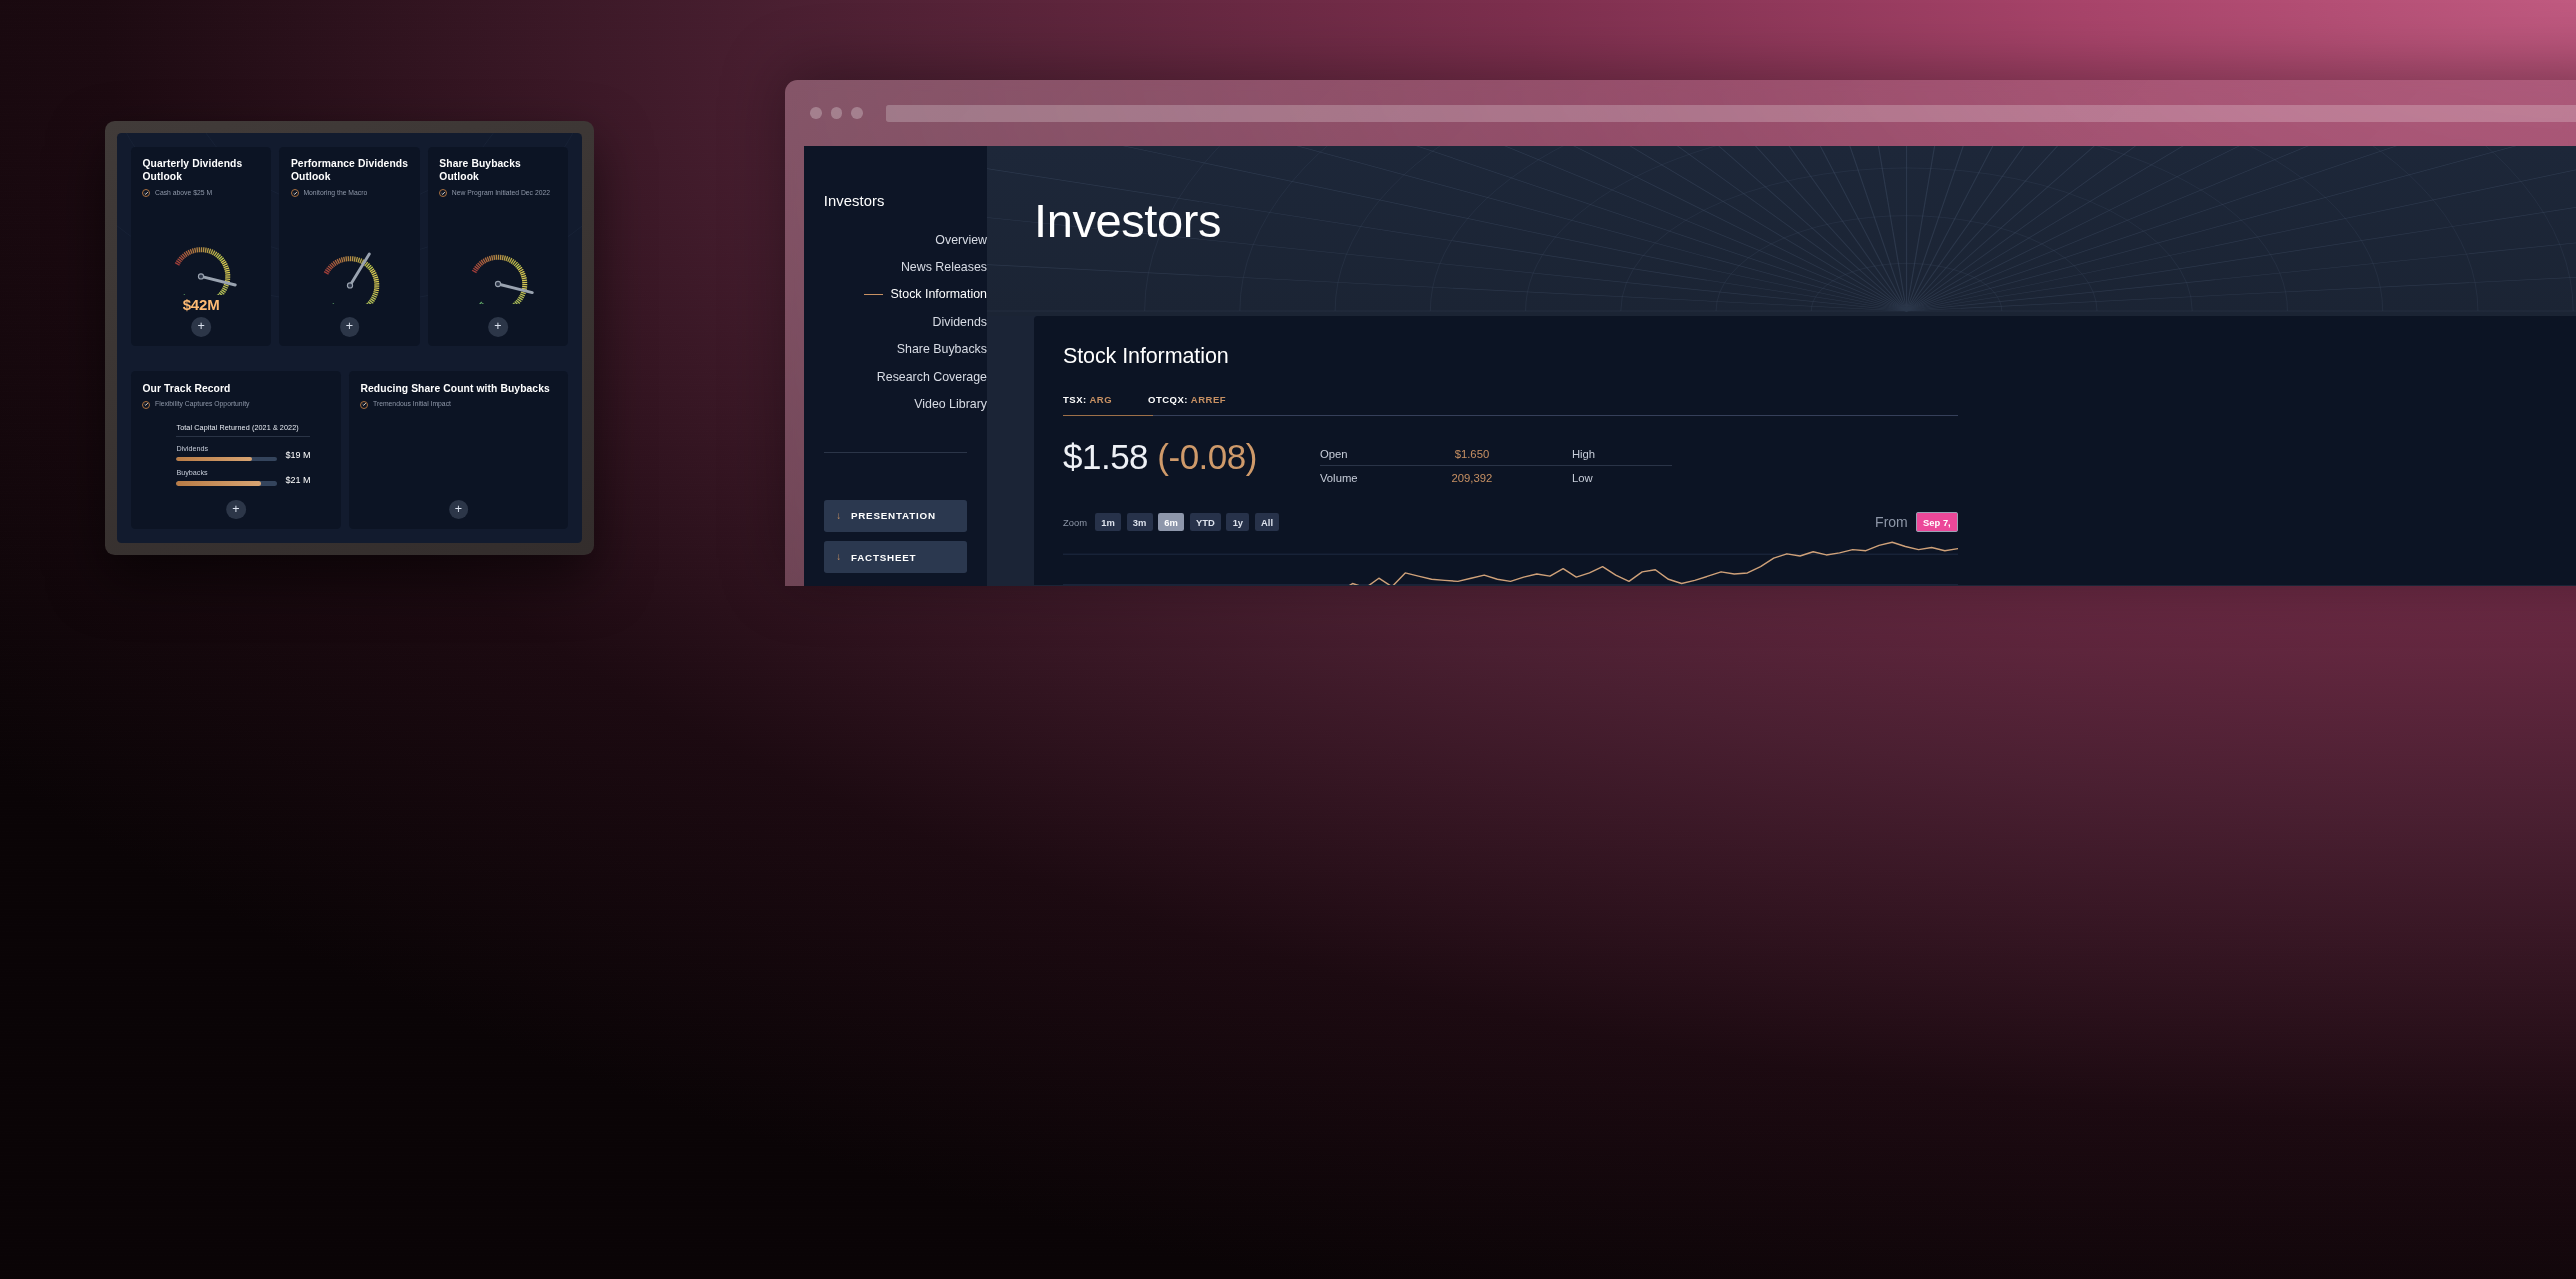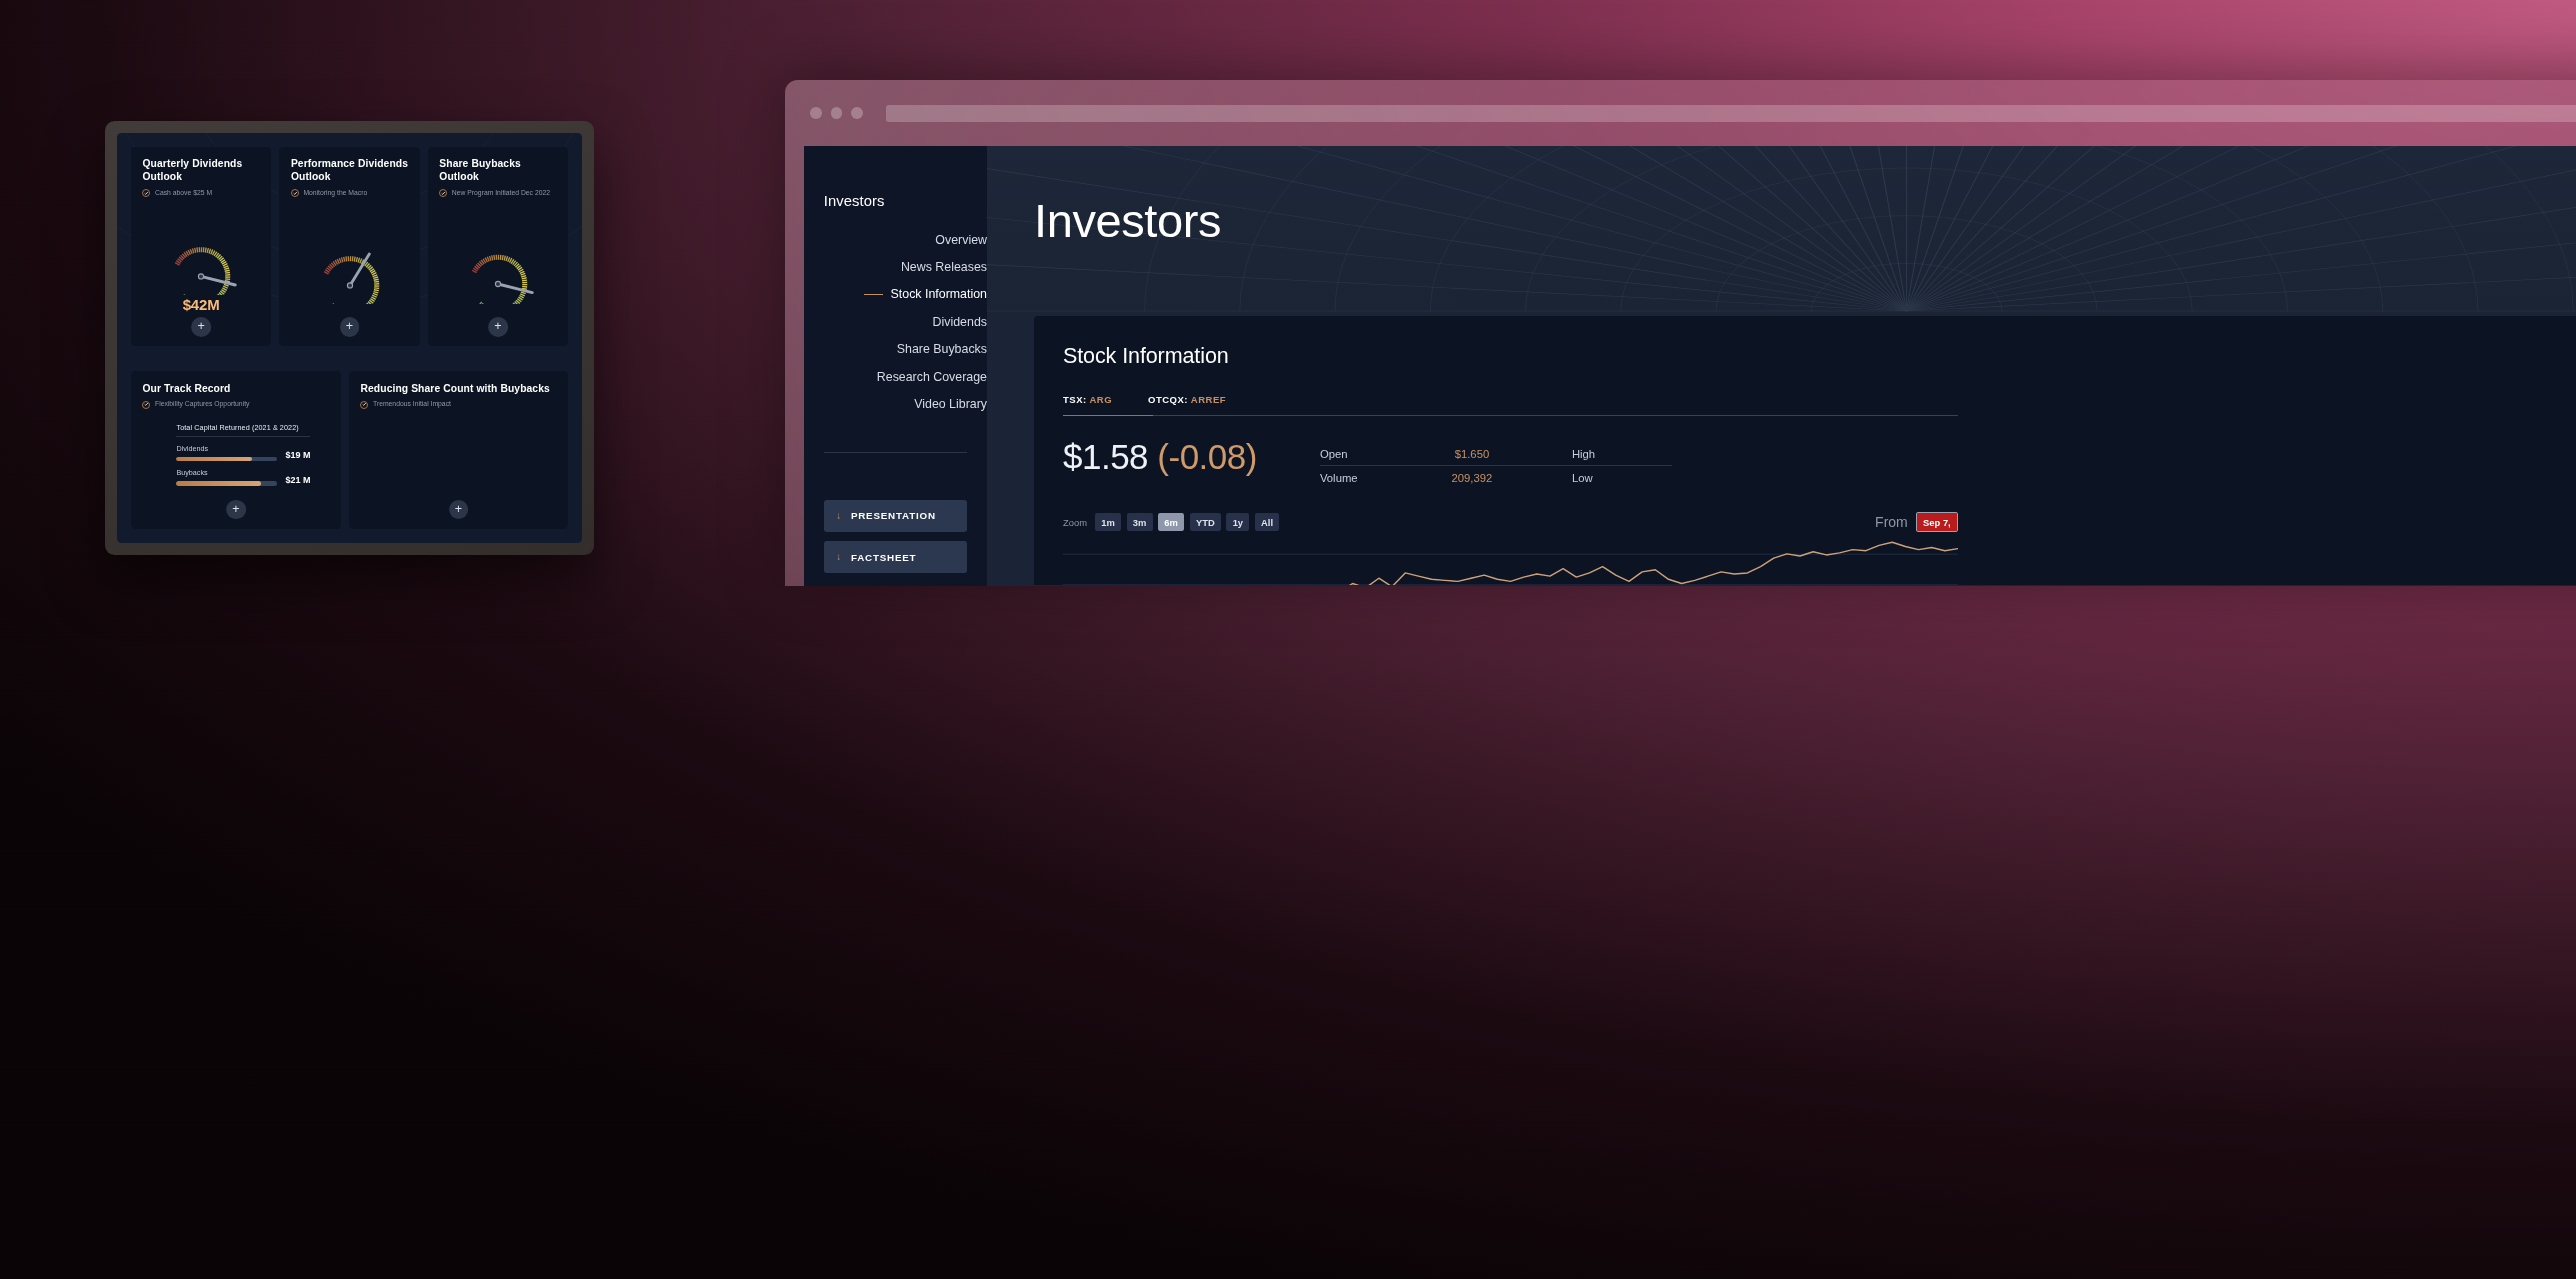--- a/index.html
+++ b/index.html
@@ -102,21 +102,21 @@
   .tr-heading {
     color:#e8ecf3; font-size:7.2px; font-weight:400; letter-spacing:0.1px;
     padding-bottom:3.6px; border-bottom:0.9px solid #2a3446;
   }
   .tr-item { margin-top:7.2px; display:flex; align-items:flex-end; gap:8px; }
   .tr-item .left { flex:1 1 auto; }
   .tr-label { color:#c6ccd8; font-size:7.2px; margin-bottom:3.6px; }
   .tr-track { height:4.5px; border-radius:2.7px; background:#34445c; position:relative; overflow:hidden; }
   .tr-fill { position:absolute; left:0; top:0; bottom:0;
              background:linear-gradient(90deg,#b97c46 0%,#d8a472 100%); border-radius:2.7px; }
-  .tr-amount { color:#fff; font-size:9px; font-weight:700; white-space:nowrap; padding-bottom:0.9px; }
+  .tr-amount { color:#fff; font-size:9px; font-weight:400; white-space:nowrap; padding-bottom:0.9px; }
 
   
   .funnel-body { flex:1 1 auto; display:flex; align-items:center; justify-content:center; gap:0; margin-top:5.4px; }
   .funnel-svg { width:93px; height:70px; display:block; }
   .funnel-legend { width:70px; margin-left:1.8px; }
   .fl-row + .fl-row { margin-top:9px; }
   .fl-value { color:#fff; font-size:8.4px; font-weight:700; }
   .fl-date  { color:#7f8899; font-size:7.2px; margin-top:0.9px; }
 
   
@@ -234,21 +234,21 @@
   #zoom-label { color:#8e97a8; font-size:9.4px; margin-right:8px; }
   .range-btn {
     background:#27324a; border:none; border-radius:2.2px;
     color:#dde2ec; font-size:9.4px; font-weight:700;
     padding:3.6px 6.3px; margin-right:5.4px; cursor:pointer; min-width:22.4px;
   }
   .range-btn.active { background:#8e97ab; color:#ffffff; }
   #from-group { margin-left:auto; display:flex; align-items:center; gap:8px; padding-right:0; }
   #from-label { color:#8e97a8; font-size:14px;margin-left:44px; }
   #from-date {
-    background:#b91c1c; border:0.9px solid #9aa3b5; border-radius:1.8px;
+    background:#ec4899; border:0.9px solid #9aa3b5; border-radius:1.8px;
     color:#ffffff; font-size:9.4px; font-weight:700;
     padding:3.6px 6.3px; white-space:nowrap;
   }
   #price-chart { margin-top:5.4px; width:895px; height:90px; display:block; }
 </style>
 </head>
 <body>
 
 <div id="bg-base"></div>
 <div id="bg-noise"></div>

